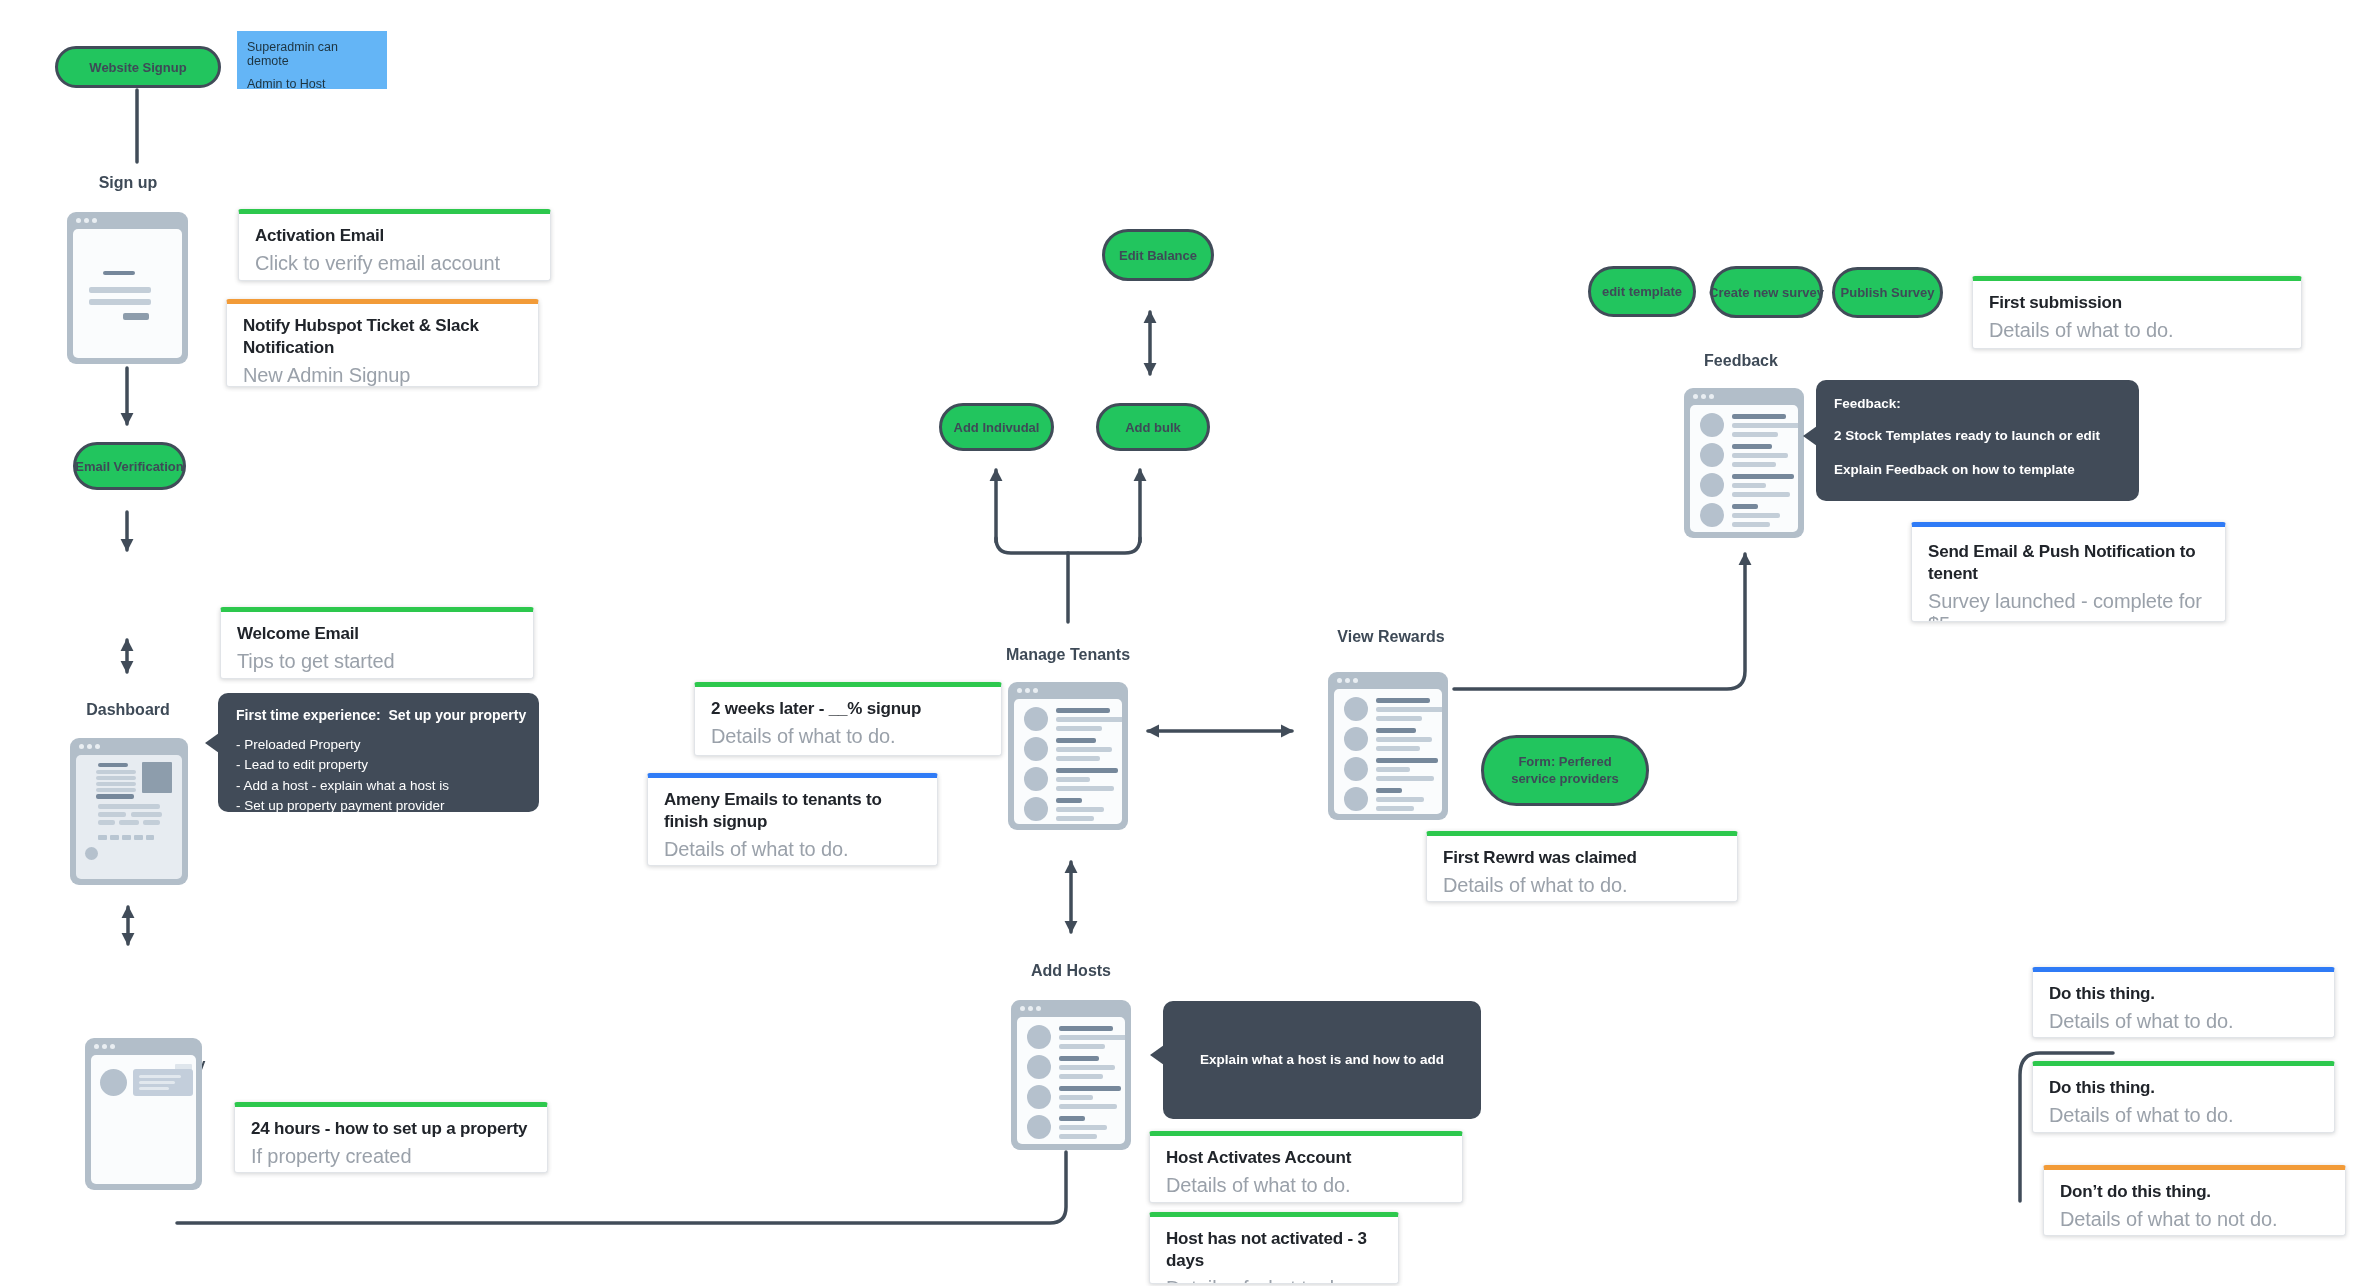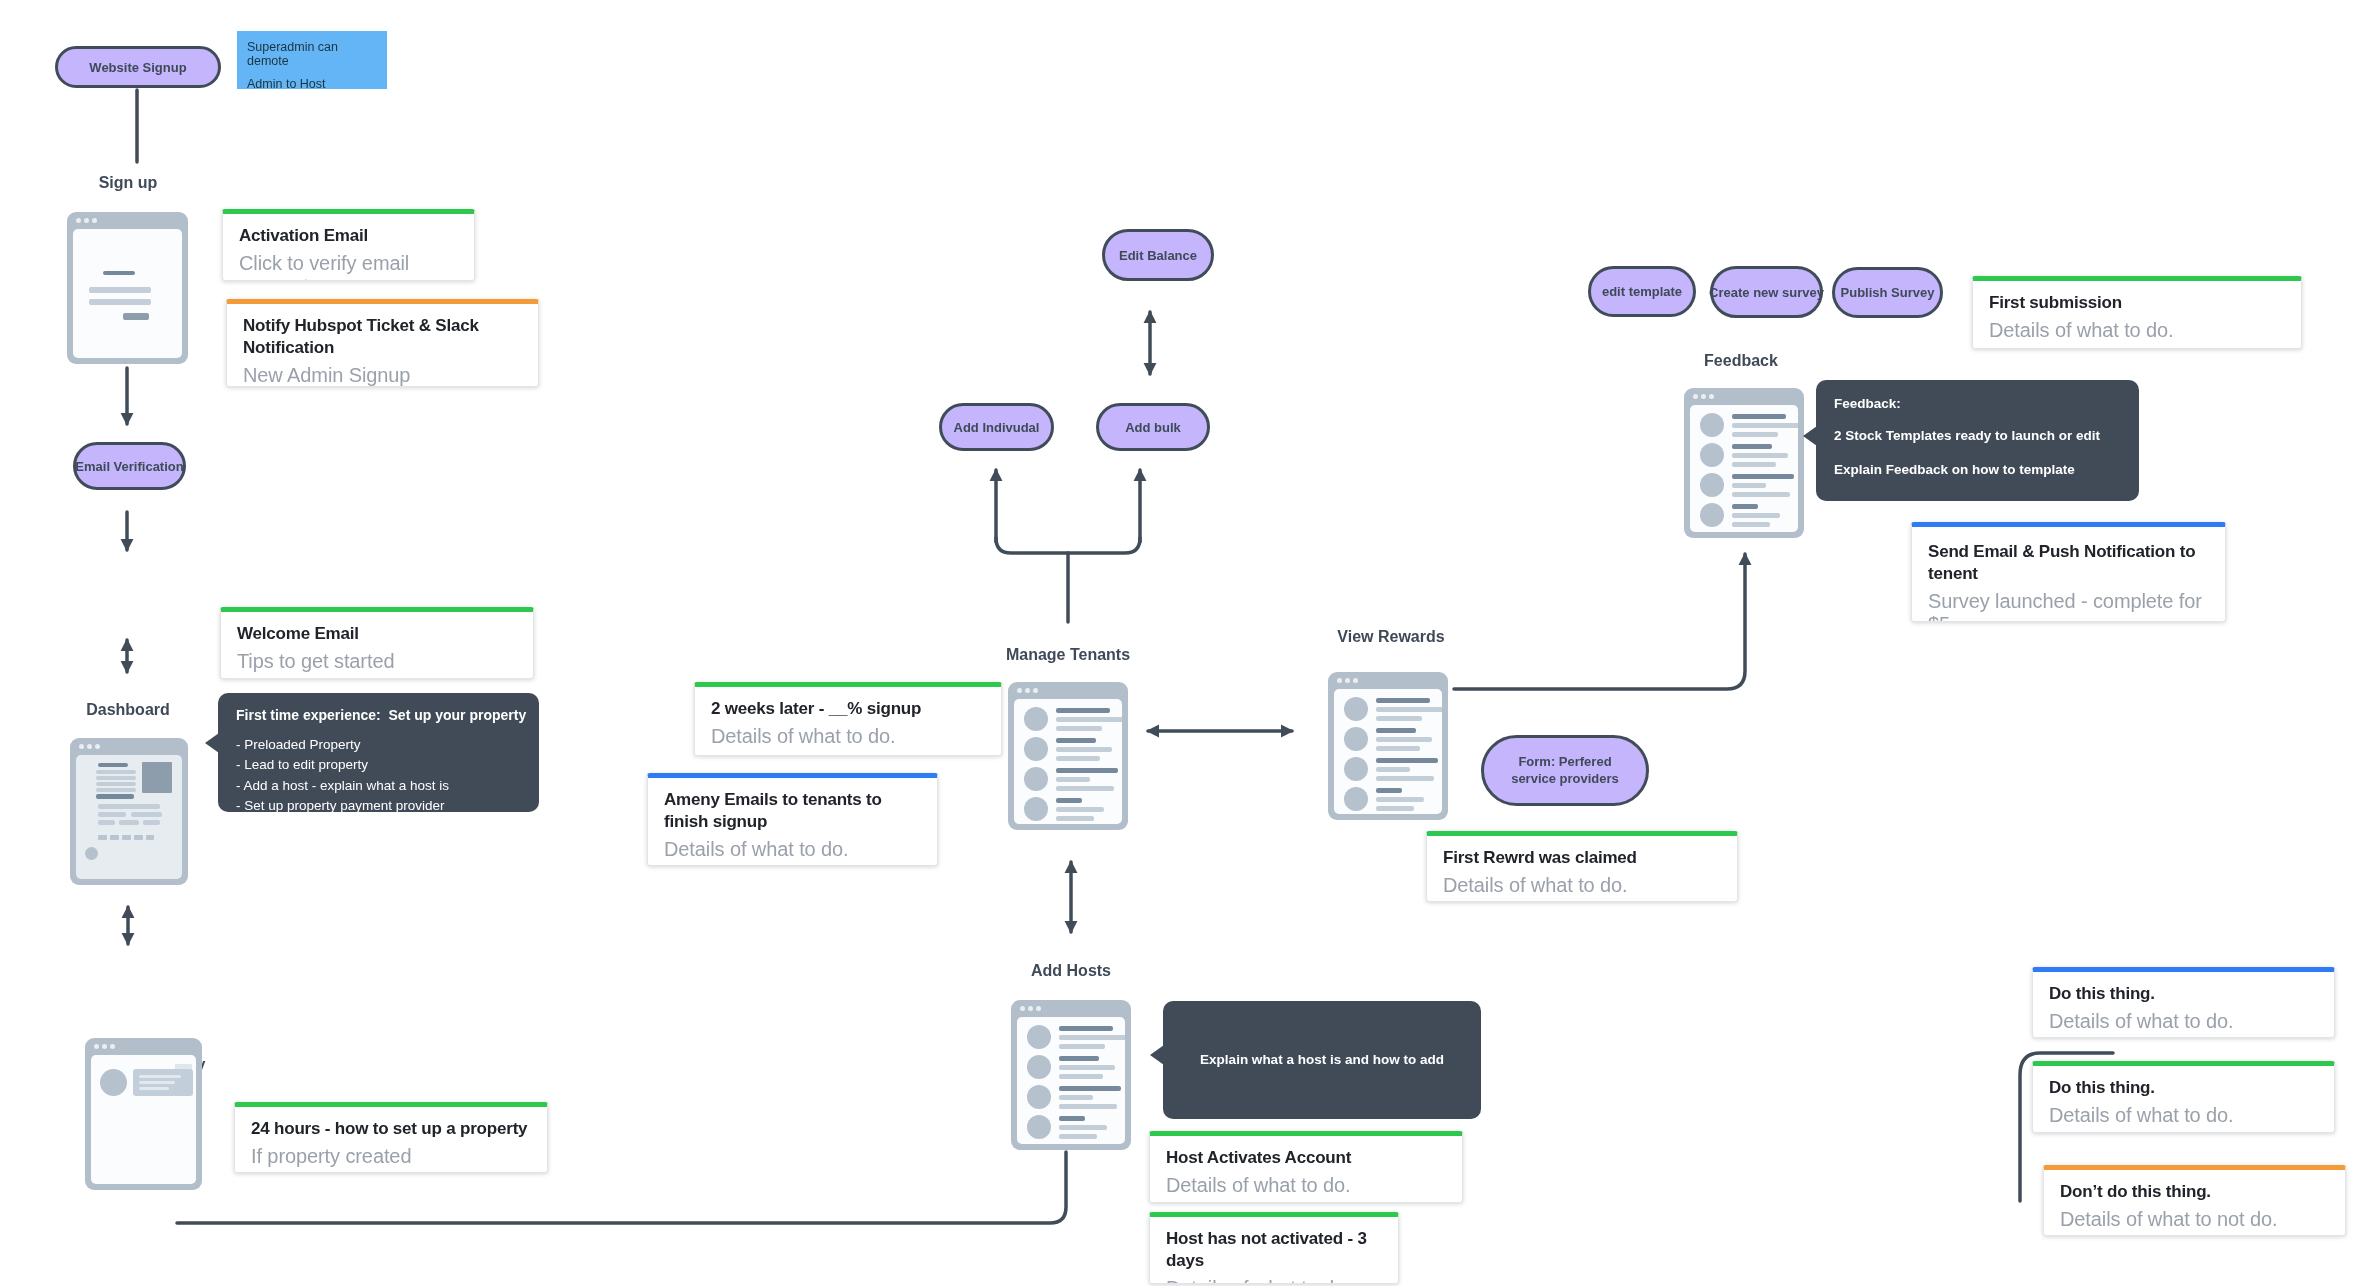--- a/index.html
+++ b/index.html
@@ -5,21 +5,21 @@
   html,body{margin:0;padding:0;background:#ffffff;}
   body{font-family:"Liberation Sans",sans-serif;}
   #canvas{position:relative;width:2375px;height:1286px;background:#ffffff;overflow:hidden;}
   #connectors{position:absolute;left:0;top:0;z-index:1;}
 
   
   .sec-label{position:absolute;z-index:2;width:160px;text-align:center;font-size:16px;font-weight:bold;
              color:#3e4a57;white-space:pre;}
 
   
-  .pill{position:absolute;z-index:2;background:#c4b5fd;border:3px solid #414c59;border-radius:28px;
+  .pill{position:absolute;z-index:2;background:#22c55e;border:3px solid #414c59;border-radius:28px;
         display:flex;align-items:center;justify-content:center;font-size:13px;font-weight:bold;
         color:#3e4a57;text-align:center;box-sizing:border-box;white-space:nowrap;}
   .pill.two-line{white-space:normal;line-height:1.25;border-radius:38px;padding:0 14px;}
 
   
   .card{position:absolute;z-index:2;background:#ffffff;border:1px solid #e1e4e8;border-top-width:5px;
         border-top-style:solid;border-radius:3px;box-shadow:0 1px 4px rgba(60,64,67,.22);
         padding:11px 16px;box-sizing:border-box;overflow:hidden;}
   .card.green{border-top-color:#2dc84d;}
   .card.orange{border-top-color:#f29b38;}
@@ -106,21 +106,21 @@
         <i></i>
       </div>
     <div class="panel">
       <div class="ln dark" style="left:30px;top:42px;width:32px;height:4px"></div>
       <div class="ln" style="left:16px;top:58px;width:62px;height:6px"></div>
       <div class="ln" style="left:16px;top:70px;width:62px;height:6px"></div>
       <div class="ln mid" style="left:50px;top:84px;width:26px;height:7px"></div>
     </div>
   </div>
 
-  <div class="card green" style="left:222px;top:209px;width:253px;height:72px">
+  <div class="card green" style="left:238px;top:209px;width:313px;height:72px">
     <div class="card-title">Activation Email</div>
     <div class="card-sub">Click to verify email account</div>
   </div>
 
   <div class="card orange" style="left:226px;top:299px;width:313px;height:88px">
     <div class="card-title">Notify Hubspot Ticket &amp; Slack Notification</div>
     <div class="card-sub">New Admin Signup</div>
   </div>
 
   <div class="pill" style="left:73px;top:442px;width:113px;height:48px">Email Verification</div>

